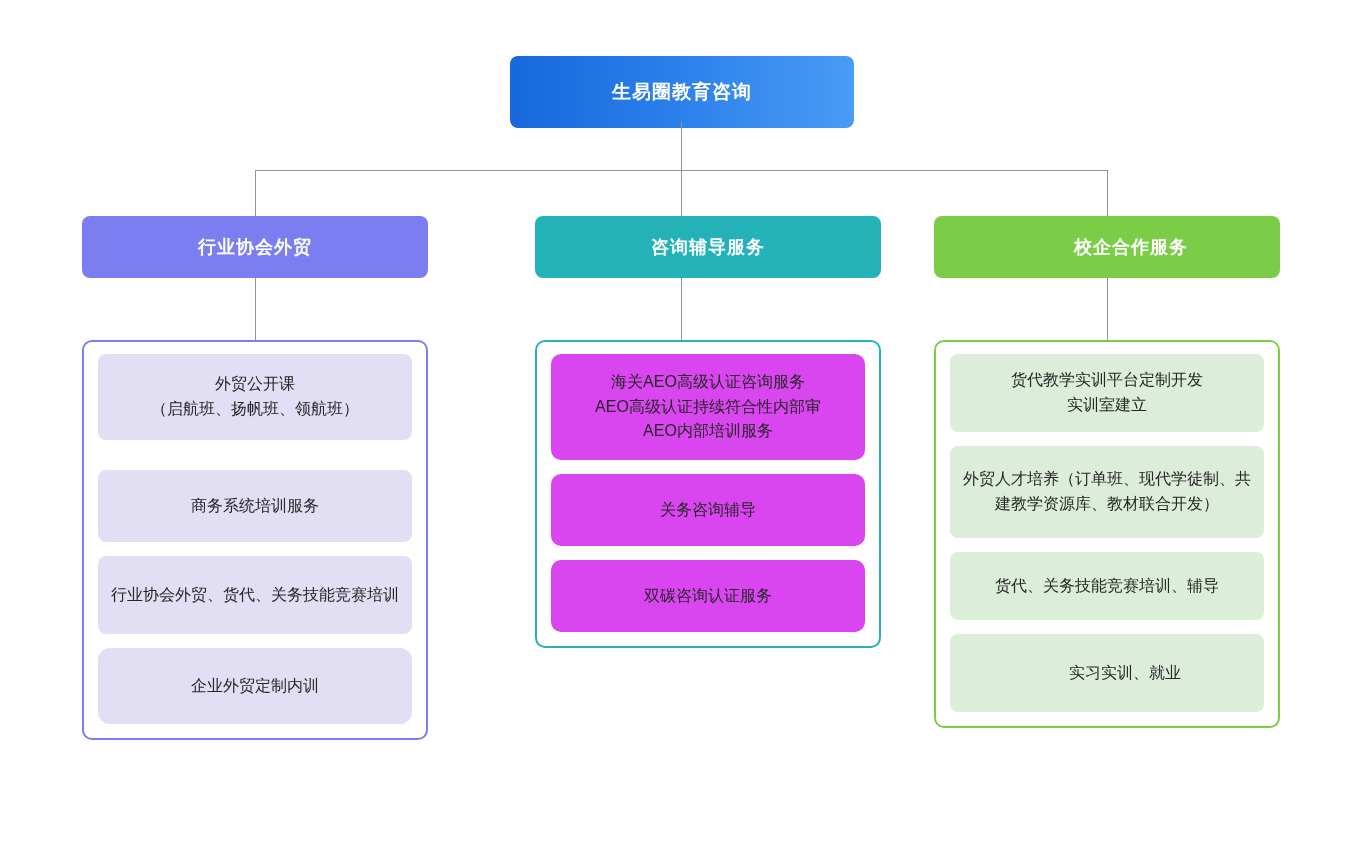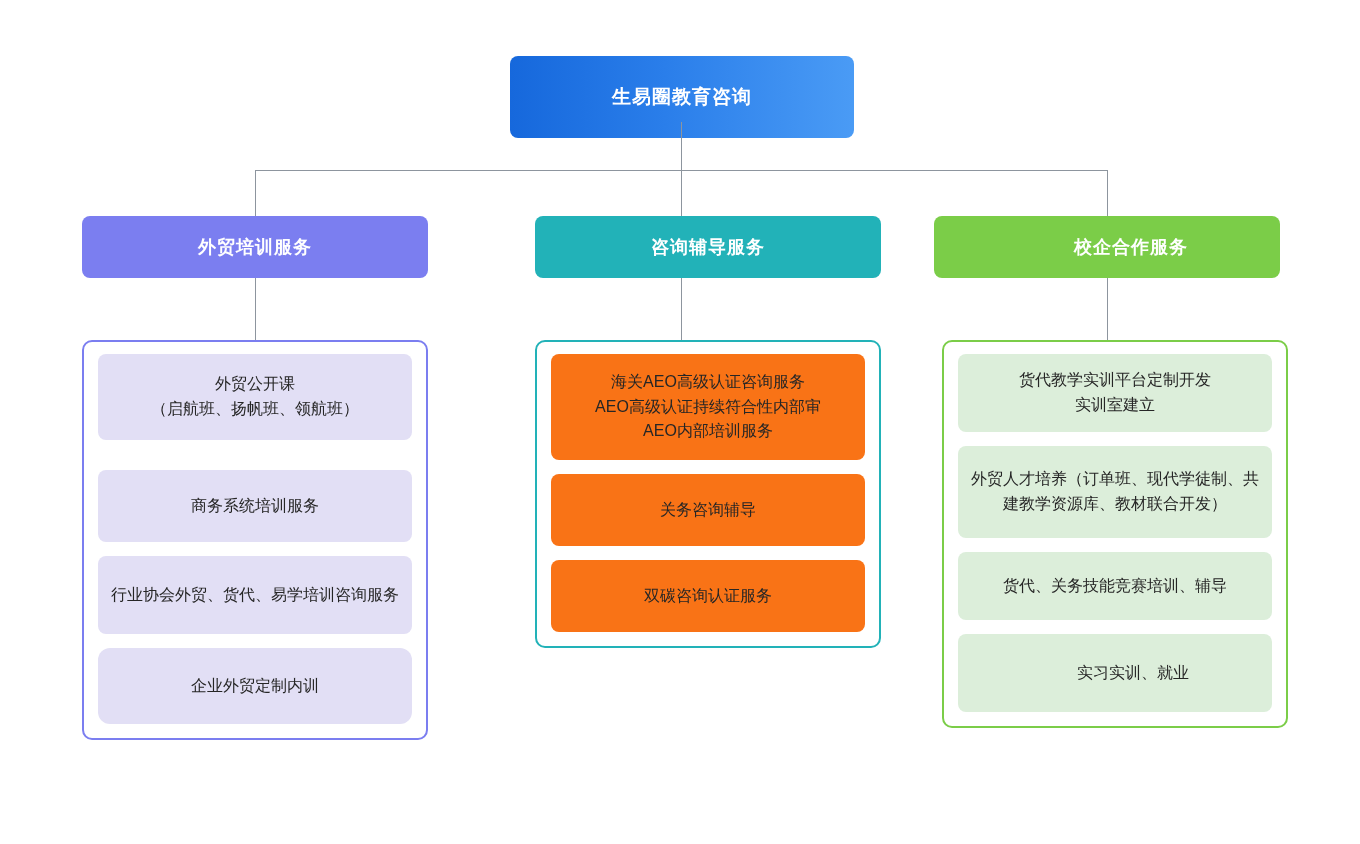--- a/index.html
+++ b/index.html
@@ -19,21 +19,21 @@
     width: 1360px;
     height: 844px;
   }
 
   
   .root-node {
     position: absolute;
     left: 510px;
     top: 56px;
     width: 344px;
-    height: 82px;
+    height: 72px;
     border-radius: 8px;
     background: linear-gradient(90deg, #1668dc 0%, #2a7eea 45%, #4a9bf5 100%);
     color: #ffffff;
     font-size: 19px;
     font-weight: bold;
     letter-spacing: 1px;
     display: flex;
     align-items: center;
     justify-content: center;
     box-sizing: border-box;
@@ -113,25 +113,25 @@
   }
 
   
   .hdr-purple { background: #7b7ef0; }
   .panel-purple { border-color: #7b7ef0; }
   .leaf-purple { background: #e2dff5; }
 
   
   .hdr-teal { background: #22b2b8; }
   .panel-teal { border-color: #22b2b8; }
-  .leaf-teal { background: #f97316; }
+  .leaf-teal { background: #d946ef; border-radius: 10px; }
 
   
   .hdr-green { background: #7bcd48; padding-left: 48px; }
-  .panel-green { border-color: #7bcd48; margin-left: 8px; }
+  .panel-green { border-color: #7bcd48; }
   .leaf-green { background: #dceeda; }
 
   
   .col-1 .leaf:nth-child(1) { min-height: 86px; }
   .col-1 .leaf:nth-child(2) { min-height: 72px; margin-top: 16px; }
   .col-1 .leaf:nth-child(3) { min-height: 78px; }
   .col-1 .leaf:nth-child(4) { min-height: 76px; border-radius: 12px; }
 
   .col-2 .leaf:nth-child(1) { min-height: 106px; }
   .col-2 .leaf:nth-child(2) { min-height: 72px; }
@@ -153,26 +153,26 @@
   <div class="conn conn-v conn-root-stem"></div>
   <div class="conn conn-h conn-bus"></div>
   <div class="conn conn-v conn-drop-1"></div>
   <div class="conn conn-v conn-drop-2"></div>
   <div class="conn conn-v conn-drop-3"></div>
   <div class="conn conn-v conn-link-1"></div>
   <div class="conn conn-v conn-link-2"></div>
   <div class="conn conn-v conn-link-3"></div>
 
   <div class="column col-1">
-    <div class="col-header hdr-purple">外贸培训服务</div>
+    <div class="col-header hdr-purple">行业协会外贸</div>
     <div class="col-panel panel-purple">
       <div class="leaf leaf-purple">外贸公开课
 （启航班、扬帆班、领航班）</div>
       <div class="leaf leaf-purple">商务系统培训服务</div>
-      <div class="leaf leaf-purple">行业协会外贸、货代、易学培训咨询服务</div>
+      <div class="leaf leaf-purple">行业协会外贸、货代、关务技能竞赛培训</div>
       <div class="leaf leaf-purple">企业外贸定制内训</div>
     </div>
   </div>
 
   <div class="column col-2">
     <div class="col-header hdr-teal">咨询辅导服务</div>
     <div class="col-panel panel-teal">
       <div class="leaf leaf-teal">海关AEO高级认证咨询服务
 AEO高级认证持续符合性内部审
 AEO内部培训服务</div>

